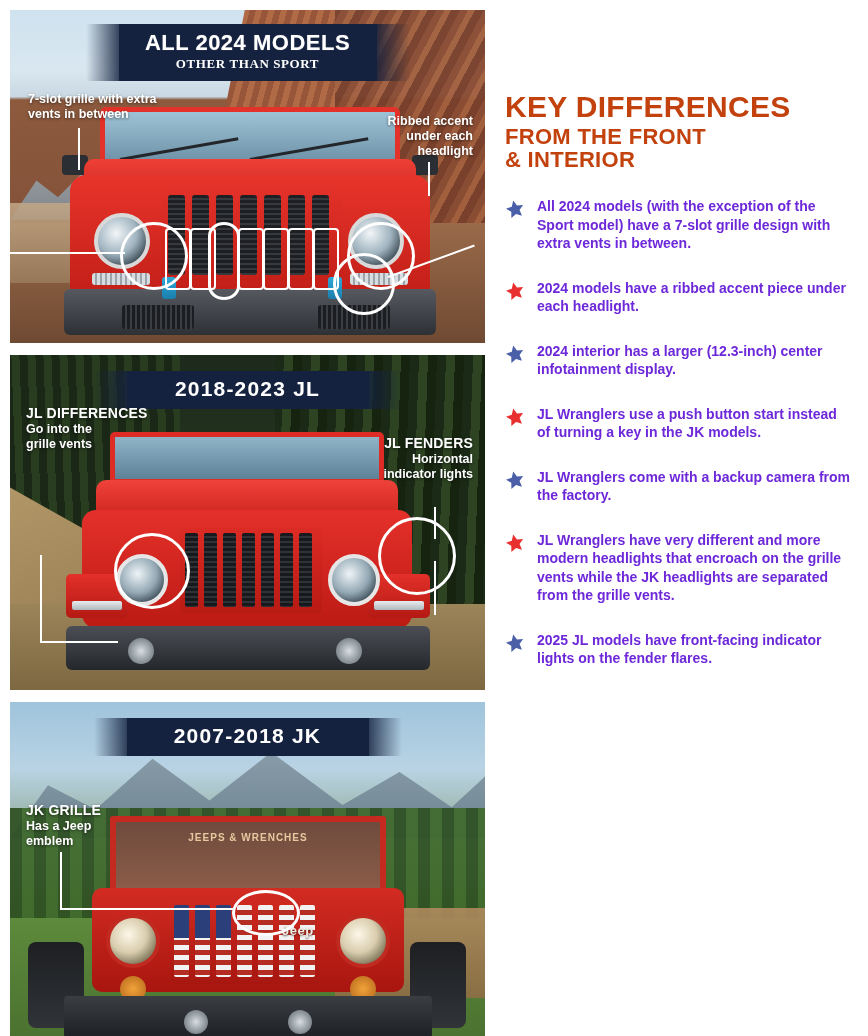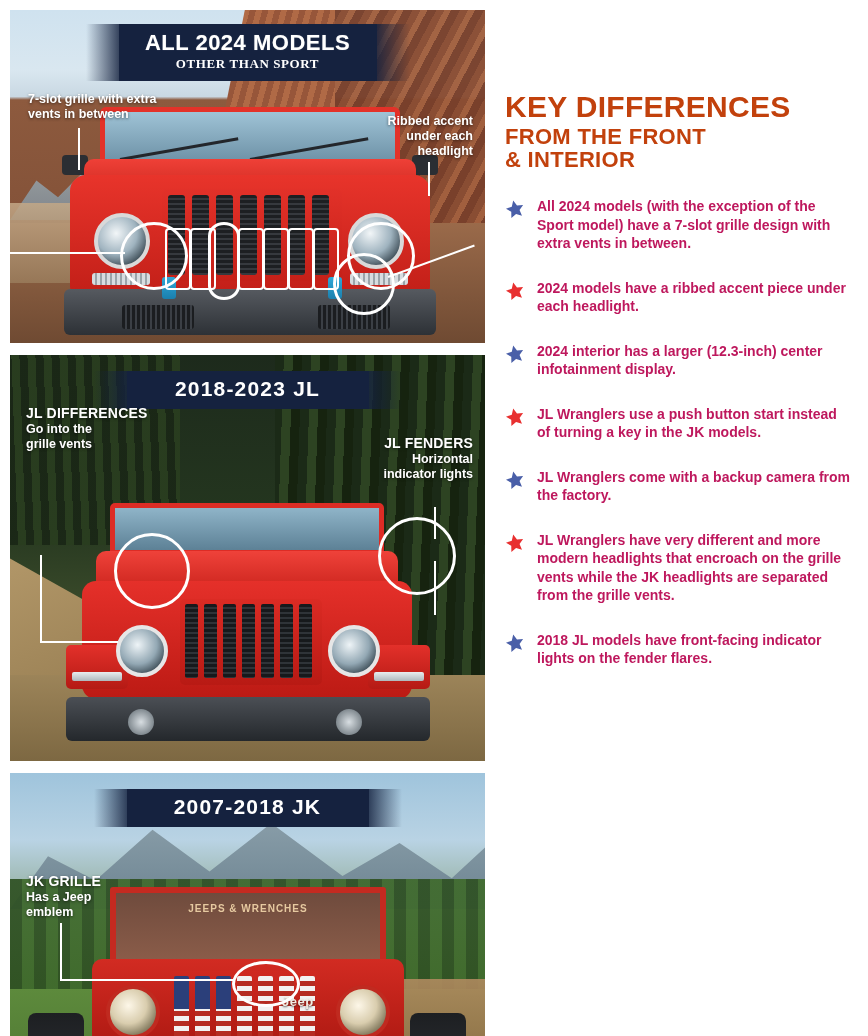--- a/index.html
+++ b/index.html
@@ -12,21 +12,21 @@
   }
   .page{display:flex;width:868px;height:1036px;border-radius:31px;}
 
   
   .photo-col{width:485px;padding:10px 0 0 10px;box-sizing:border-box;}
   .photo{
     position:relative;width:475px;overflow:hidden;
     margin-bottom:12px;
   }
   .ph1{height:333px;}
-  .ph2{height:406px;}
+  .ph2{height:335px;}
   .ph3{height:336px;}
 
   
   .scene1{position:absolute;inset:0;
     background:
       linear-gradient(180deg,#cfe2ef 0%,#d9e7f0 18%,#c9d8e2 26%,#8d5a3e 27%,#7a4a33 100%);
   }
   .rock1{position:absolute;right:0;top:0;width:215px;height:333px;
     background:
       repeating-linear-gradient(118deg,#8a4d33 0 7px,#a2603f 7px 13px,#79402b 13px 21px),
@@ -196,21 +196,21 @@
   
   .text-col{width:383px;padding:92px 16px 0 20px;box-sizing:border-box;}
   .head{color:#c2410c;line-height:1.02;}
   .head .l1{font-size:30px;font-weight:bold;letter-spacing:.3px;}
   .head .l2{font-size:22px;font-weight:bold;letter-spacing:.3px;margin-top:3px;}
   .head .l3{font-size:22px;font-weight:bold;letter-spacing:.3px;margin-top:1px;}
 
   .bullets{margin-top:26px;}
   .bullet{display:flex;align-items:flex-start;margin-bottom:26px;}
   .star{width:22px;min-width:22px;height:20px;margin-right:10px;margin-top:2px;}
-  .bullet p{margin:0;color:#be185d;font-size:14px;font-weight:bold;line-height:1.32;}
+  .bullet p{margin:0;color:#6d28d9;font-size:14px;font-weight:bold;line-height:1.32;}
 </style>
 </head>
 <body>
 
 <div class="page">
 
   <div class="photo-col">
 
     <div class="photo ph1">
       <div class="scene1"></div>
@@ -419,18 +419,18 @@
         <div class="bullet">
           <span class="star"><svg viewBox="0 0 24 24" width="20" height="20" style="transform:rotate(-12deg)">
               <path fill="#e83030" d="M12 1.6l3.2 6.9 7.3.9-5.4 5 1.4 7.3L12 18.1 5.5 21.7l1.4-7.3-5.4-5 7.3-.9z"></path>
             </svg></span>
           <p>JL Wranglers have very different and more modern headlights that encroach on the grille vents while the JK headlights are separated from the grille vents.</p>
         </div>
         <div class="bullet">
           <span class="star"><svg viewBox="0 0 24 24" width="20" height="20" style="transform:rotate(-12deg)">
               <path fill="#4a5fa8" d="M12 1.6l3.2 6.9 7.3.9-5.4 5 1.4 7.3L12 18.1 5.5 21.7l1.4-7.3-5.4-5 7.3-.9z"></path>
             </svg></span>
-          <p>2018 JL models have front-facing indicator lights on the fender flares.</p>
+          <p>2025 JL models have front-facing indicator lights on the fender flares.</p>
         </div>
       </div>
   </div>
 
 </div>
 
 </body></html>

